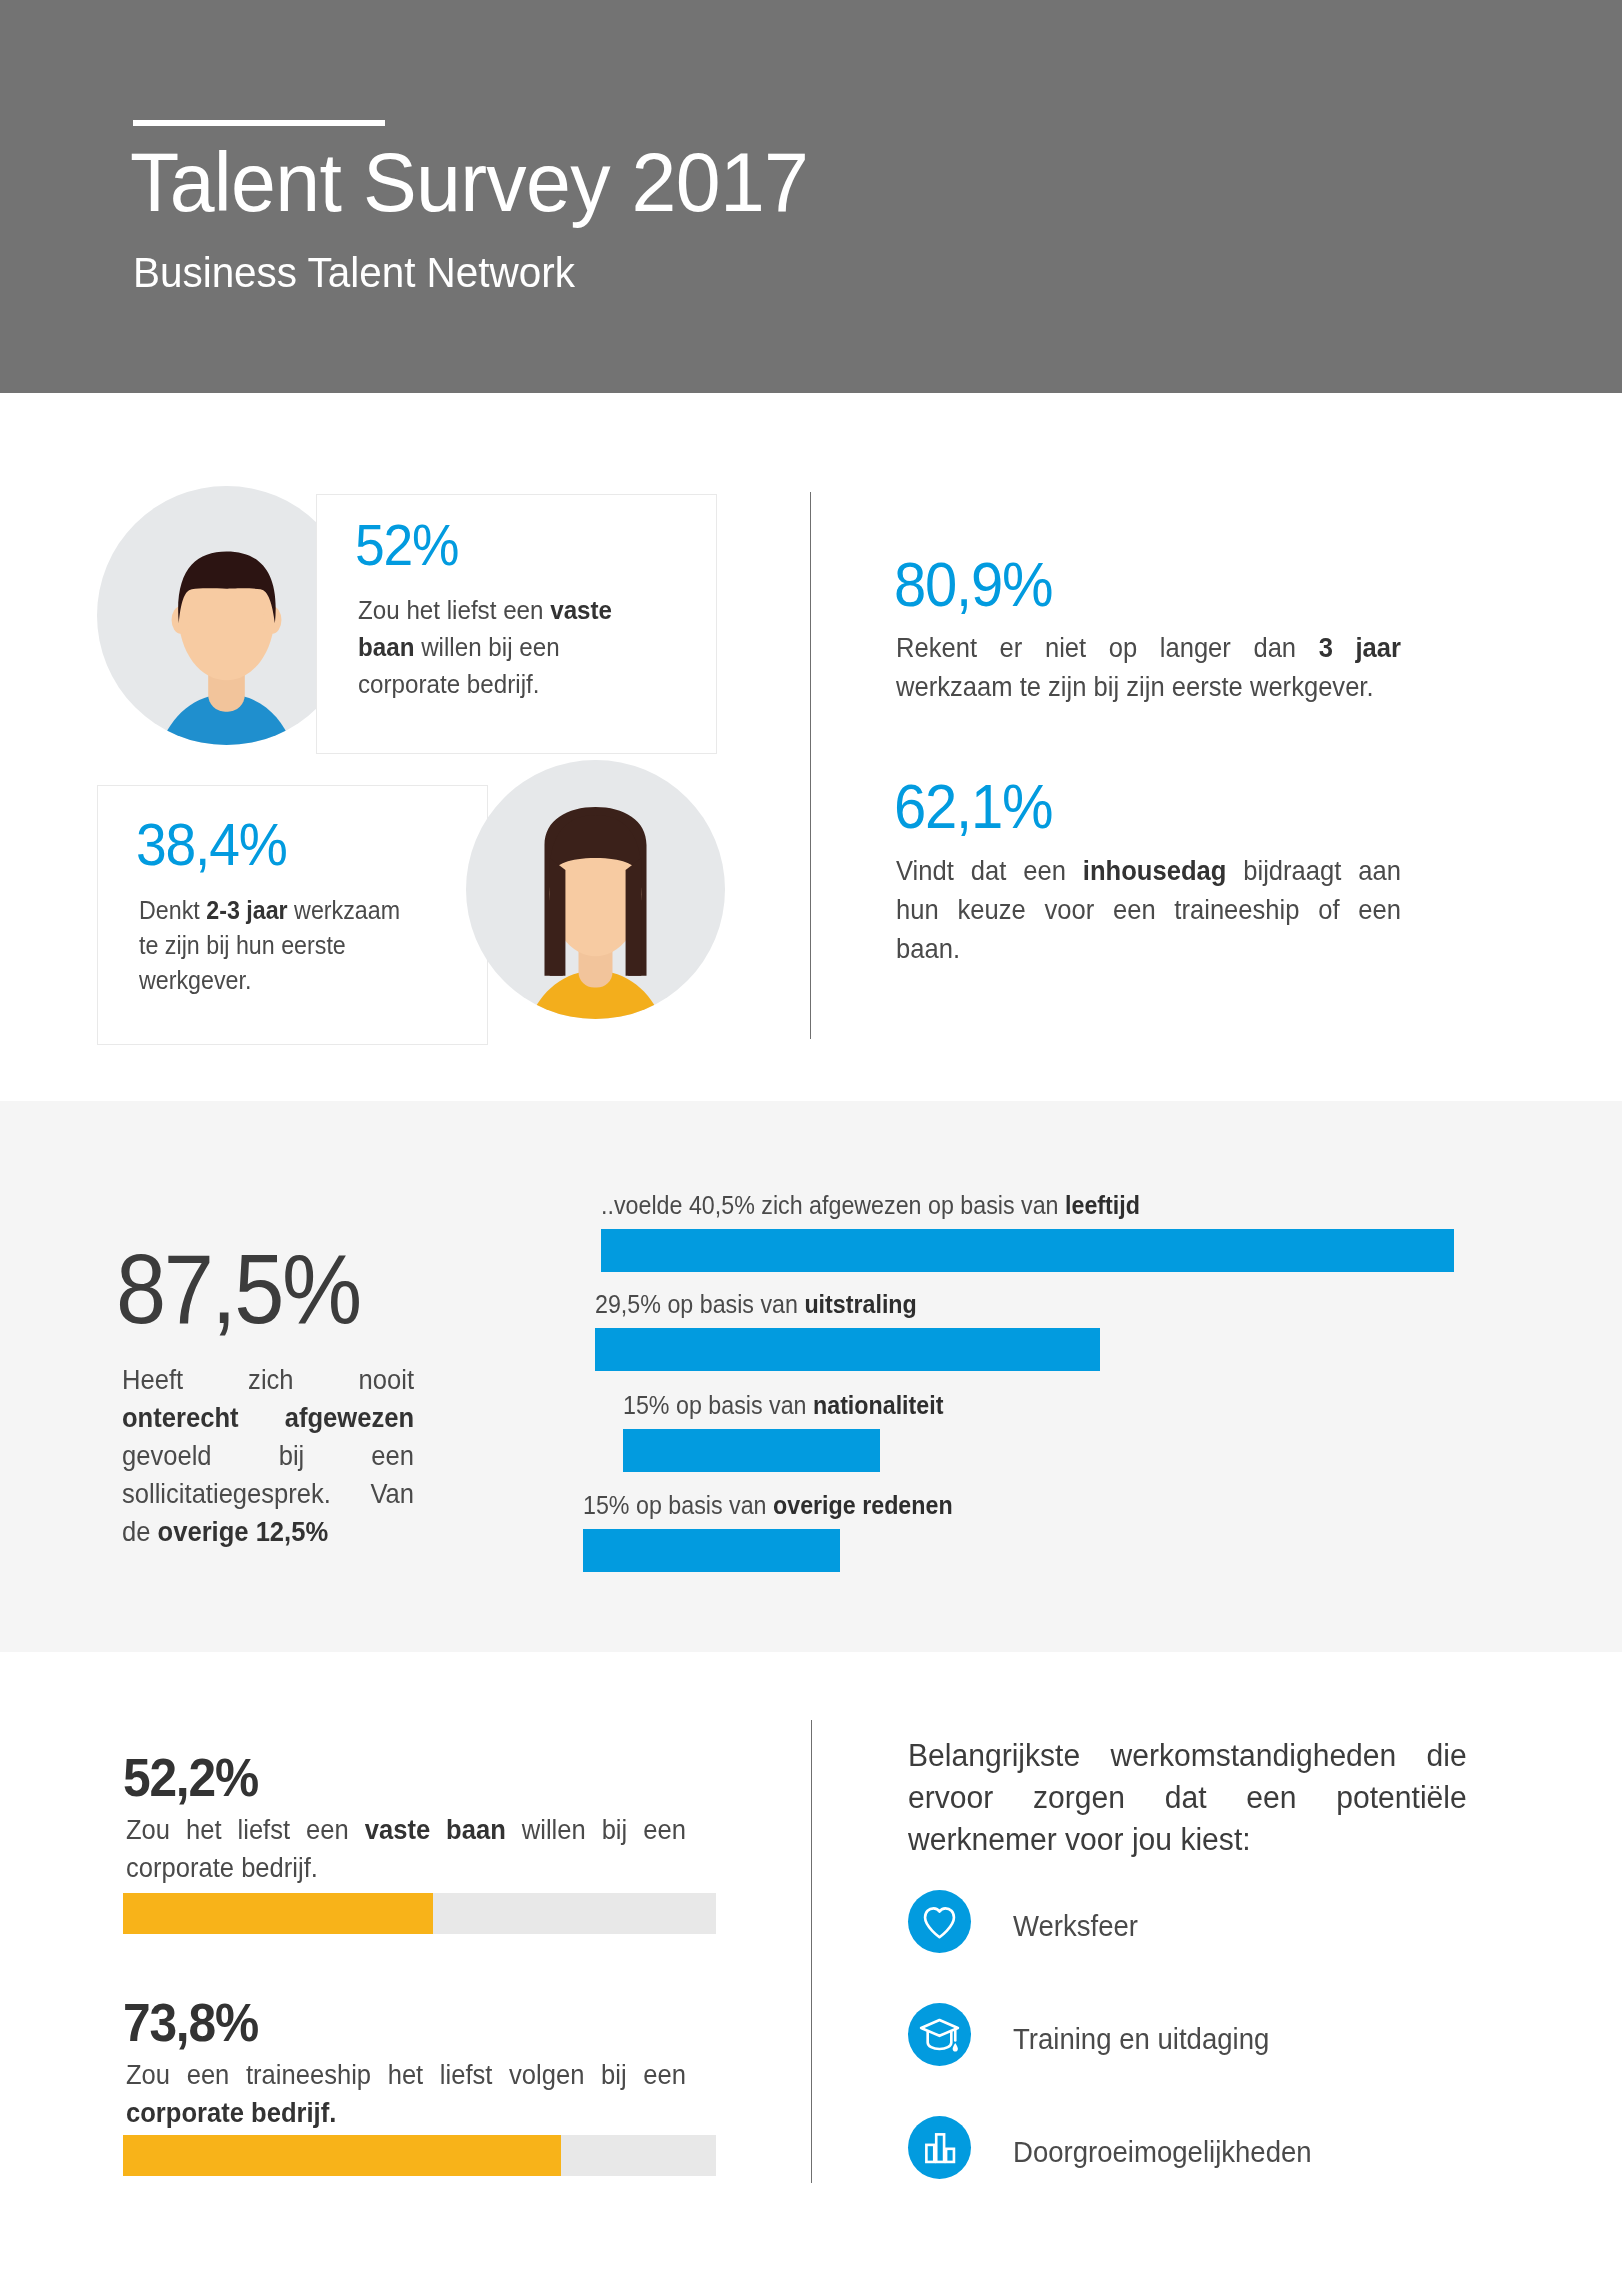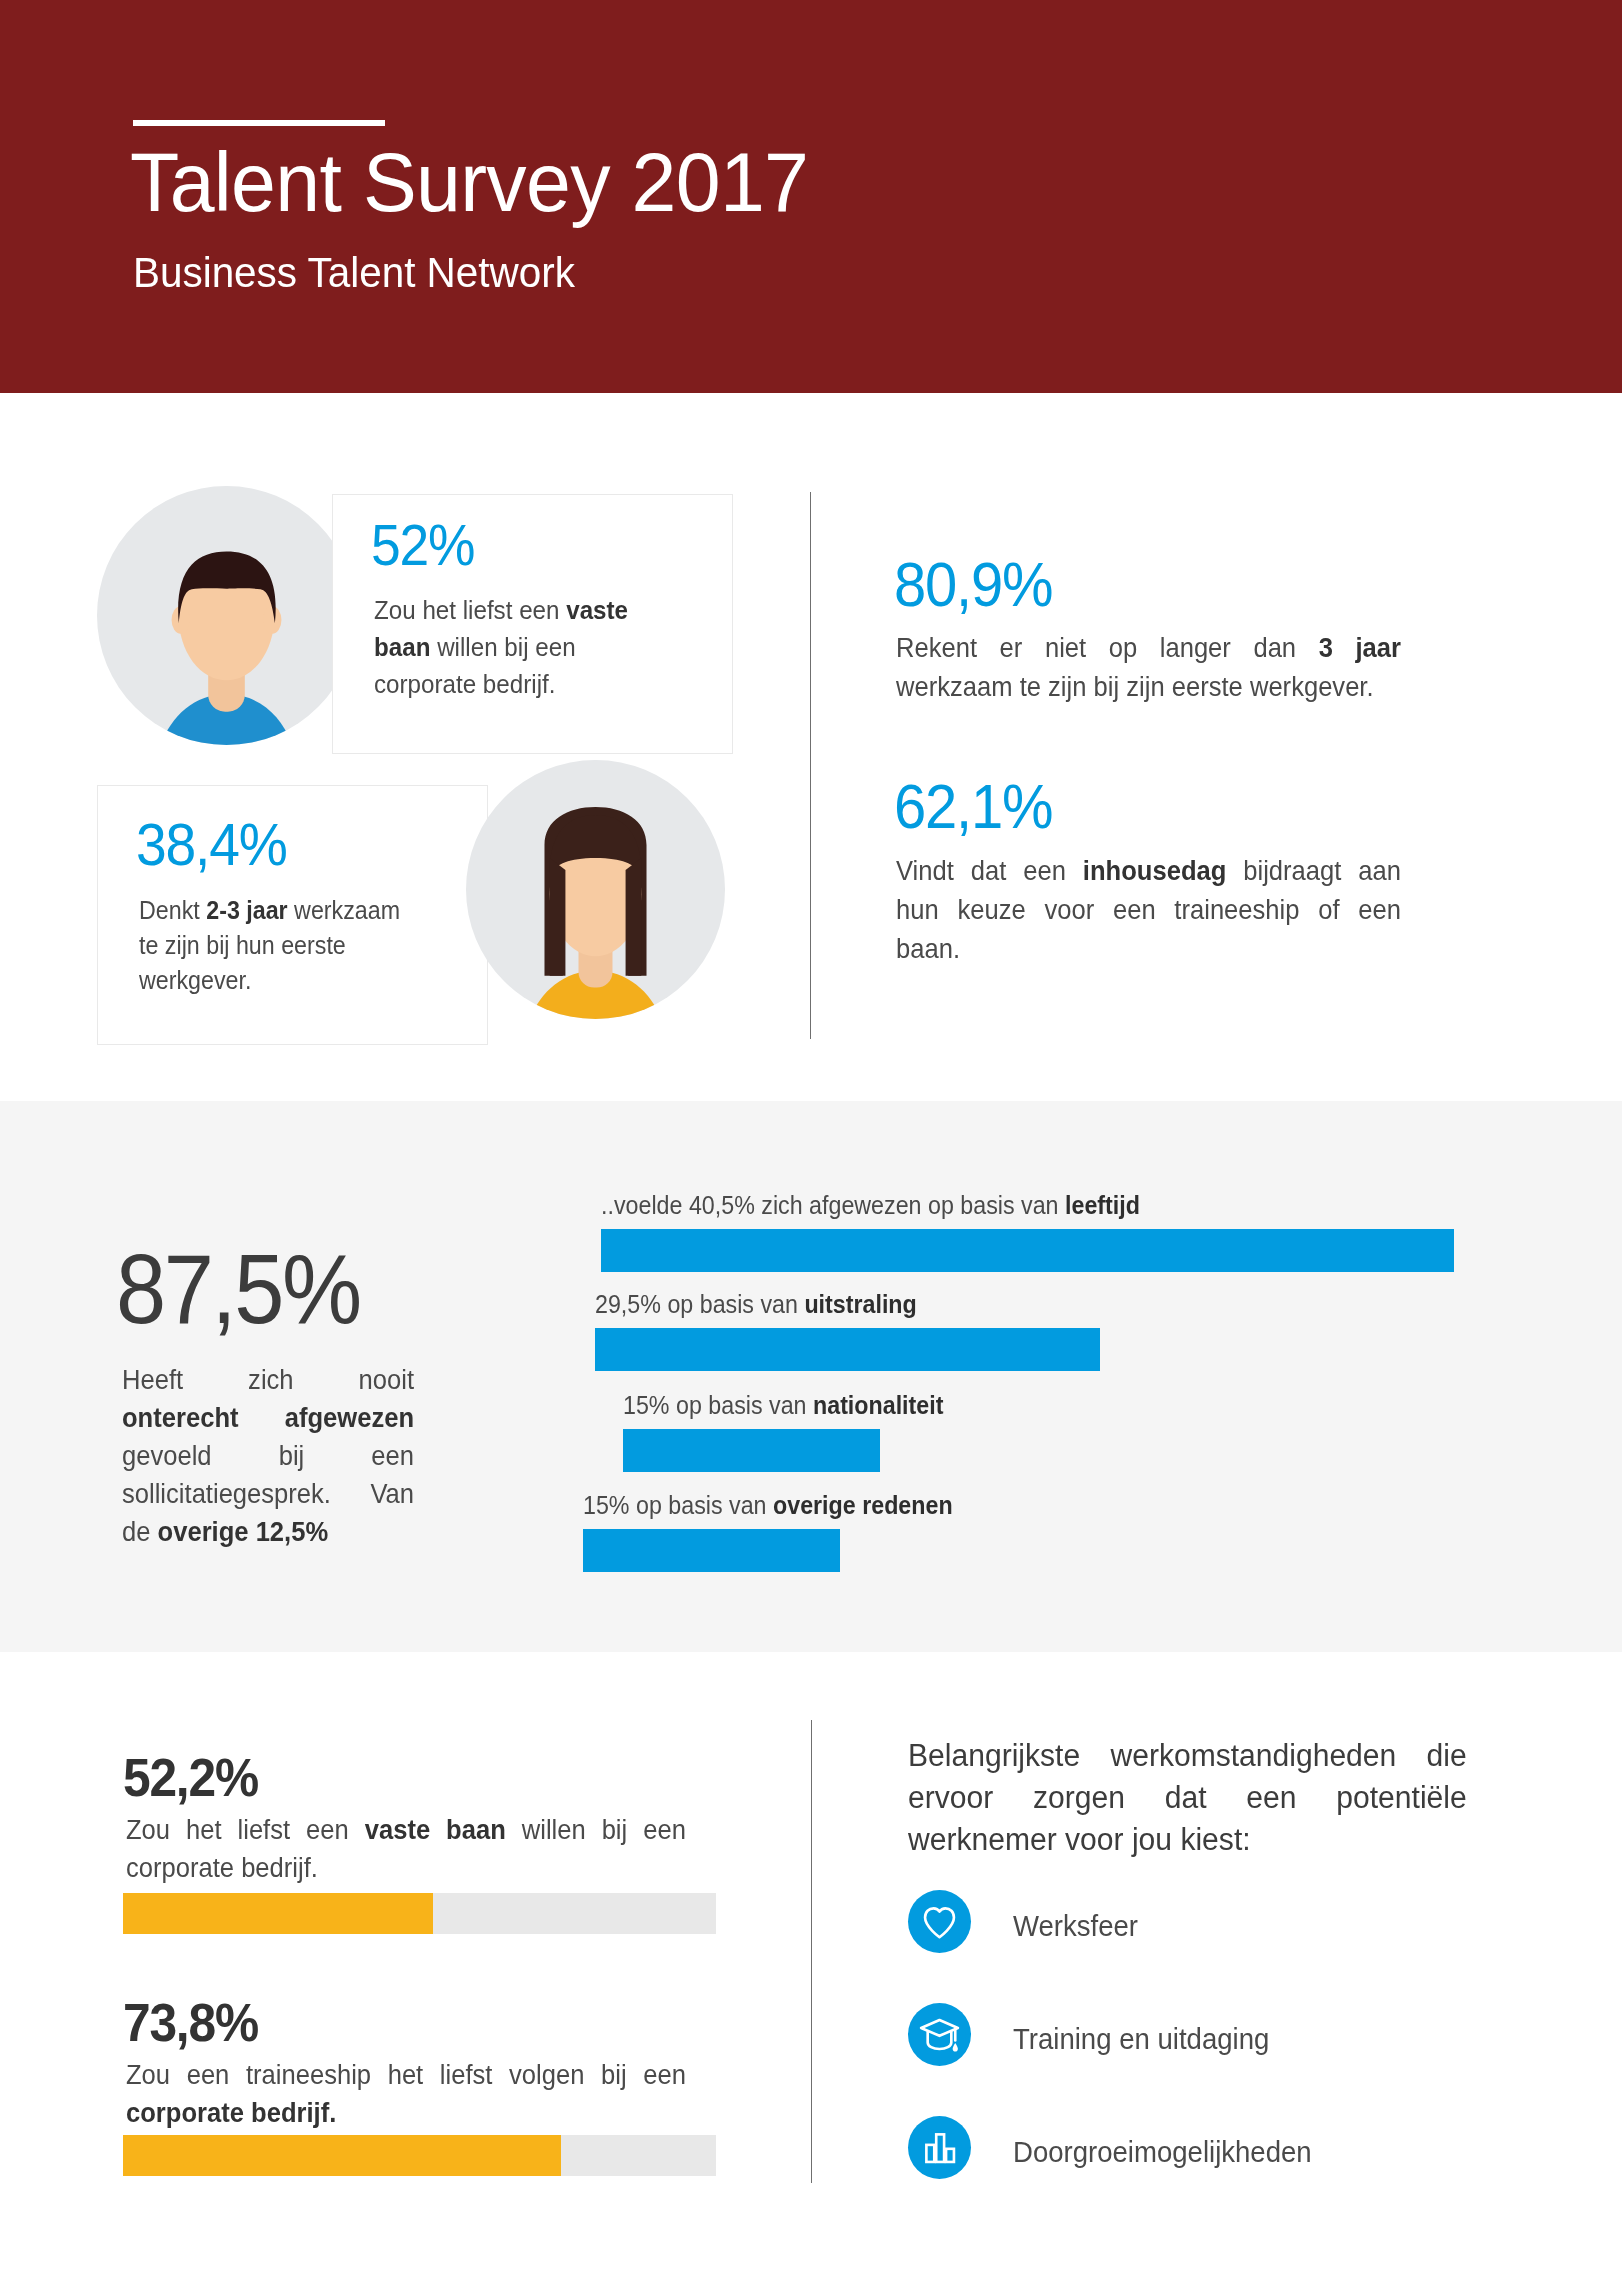--- a/index.html
+++ b/index.html
@@ -8,21 +8,21 @@
     background:#ffffff;
     font-family:"Liberation Sans", sans-serif;
     overflow:hidden;
     position:relative;
   }
   .page{position:relative;width:1623px;height:2295px;}
 
   
   .header{
     position:absolute;left:0;top:0;width:1623px;height:457px;
-    background:#7f1d1d;
+    background:#737373;
   }
   .header-rule{
     position:absolute;left:133px;top:120px;width:252px;height:5.9px;background:#ffffff;
   }
   .header-title{
     position:absolute;left:130px;top:136px;
     font-size:84px;line-height:92px;color:#ffffff;
     font-weight:400;letter-spacing:-0.7px;
     font-family:"Liberation Sans", sans-serif;
     transform:scaleX(0.96);transform-origin:left top;
@@ -56,21 +56,21 @@
     position:absolute;border-radius:50%;background:#e6e8ea;overflow:hidden;
   }
   .av-m{left:97px;top:486px;width:259px;height:259px;}
   .av-f{left:466px;top:760px;width:259px;height:259px;}
 
   .av-inner{position:absolute;left:0;top:0;width:100%;height:100%;}
 
   .card{
     position:absolute;background:#ffffff;border:1.3px solid #e9e9e9;
   }
-  .card-52{left:332px;top:494px;width:399px;height:258px;}
+  .card-52{left:316px;top:494px;width:399px;height:258px;}
   .card-38{left:97px;top:785px;width:389px;height:258px;}
 
   .divider-v{position:absolute;width:1.3px;background:#6f6f6f;}
 
   
   .sec2{position:absolute;left:0;top:1101px;width:1623px;height:552px;background:#f5f5f5;}
 
   .big-num-dark{
     color:#3c3c3c;font-weight:300;
     font-family:"Liberation Sans", sans-serif;

